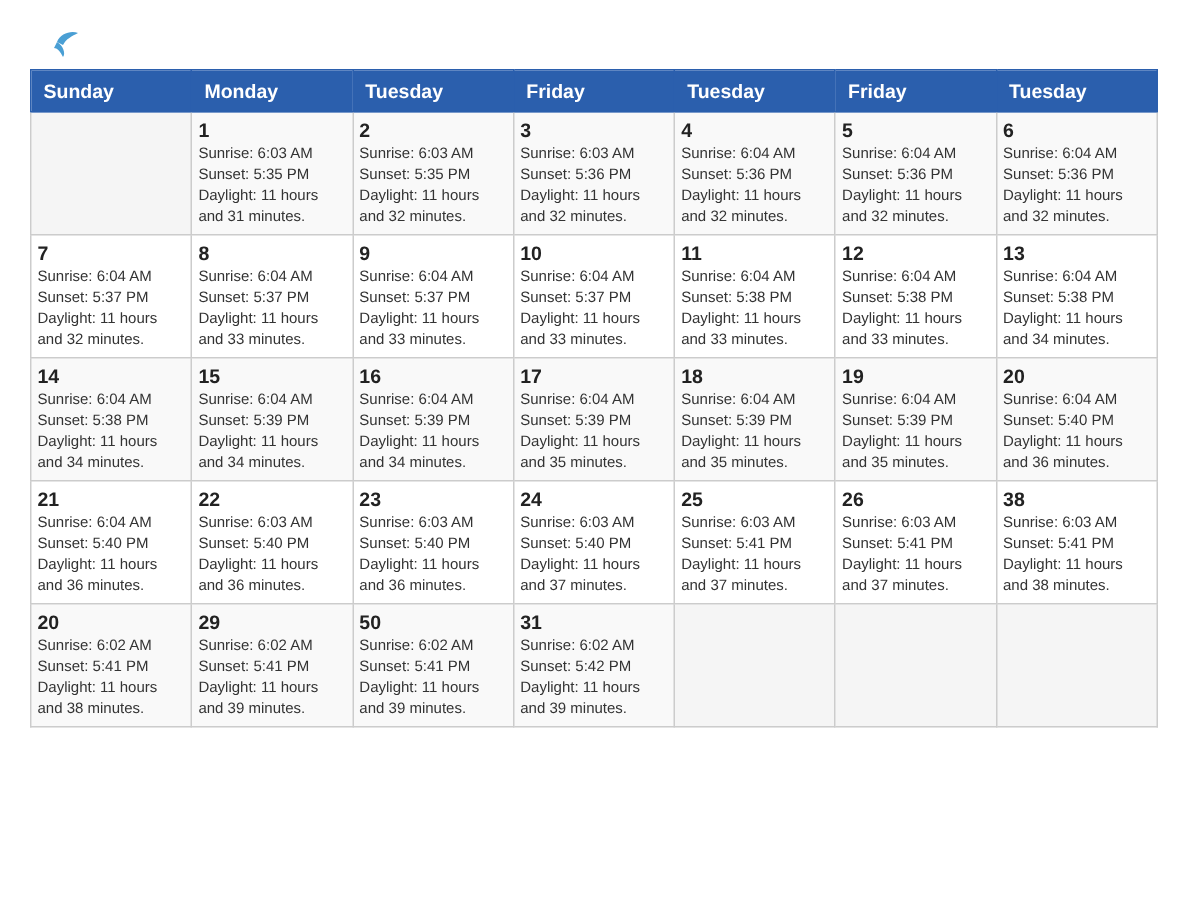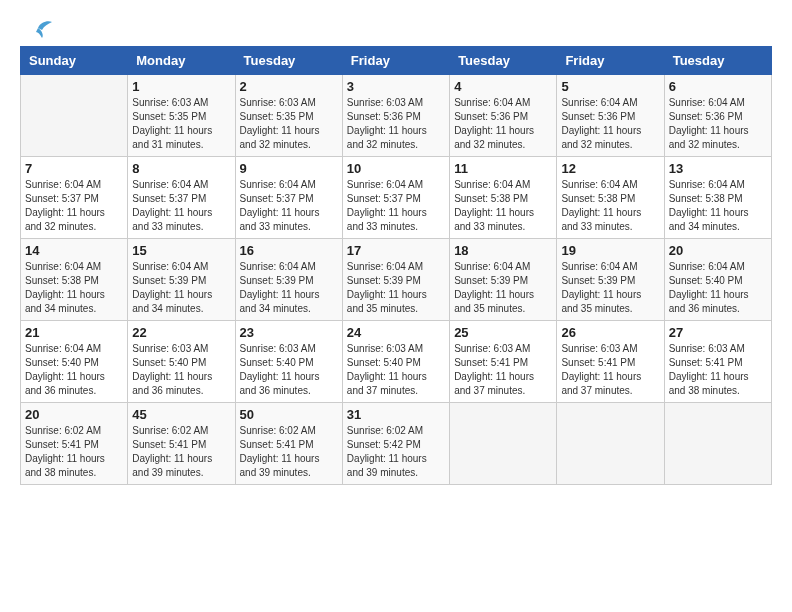--- a/index.html
+++ b/index.html
@@ -317,39 +317,39 @@
         </td>
         <td>
           <span class="day-num">26</span>
           <div class="day-info">
             <div>Sunrise: 6:03 AM</div>
             <div>Sunset: 5:41 PM</div>
             <div>Daylight: 11 hours and 37 minutes.</div>
           </div>
         </td>
         <td>
-          <span class="day-num">27</span>
+          <span class="day-num">38</span>
           <div class="day-info">
             <div>Sunrise: 6:03 AM</div>
             <div>Sunset: 5:41 PM</div>
             <div>Daylight: 11 hours and 38 minutes.</div>
           </div>
         </td>
       </tr>
       <tr>
         <td>
           <span class="day-num">20</span>
           <div class="day-info">
             <div>Sunrise: 6:02 AM</div>
             <div>Sunset: 5:41 PM</div>
             <div>Daylight: 11 hours and 38 minutes.</div>
           </div>
         </td>
         <td>
-          <span class="day-num">45</span>
+          <span class="day-num">29</span>
           <div class="day-info">
             <div>Sunrise: 6:02 AM</div>
             <div>Sunset: 5:41 PM</div>
             <div>Daylight: 11 hours and 39 minutes.</div>
           </div>
         </td>
         <td>
           <span class="day-num">50</span>
           <div class="day-info">
             <div>Sunrise: 6:02 AM</div>

